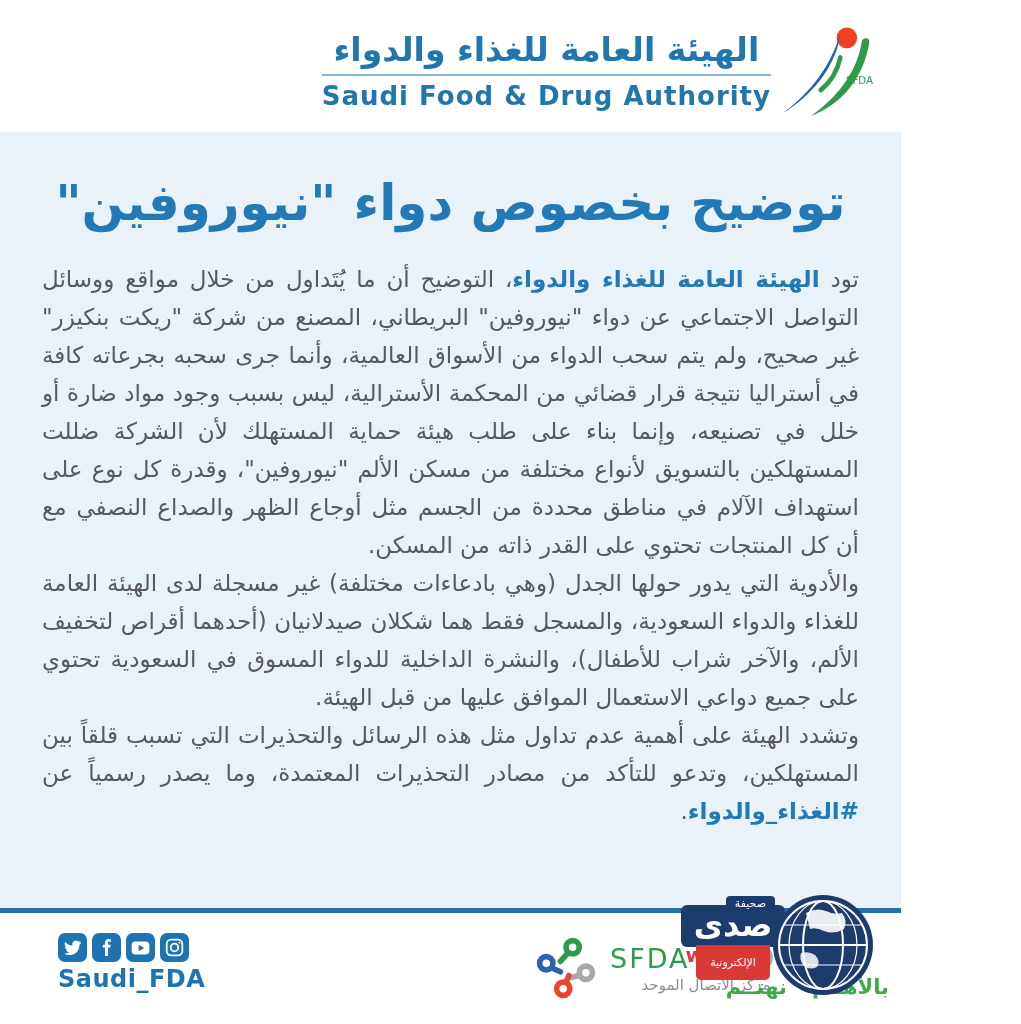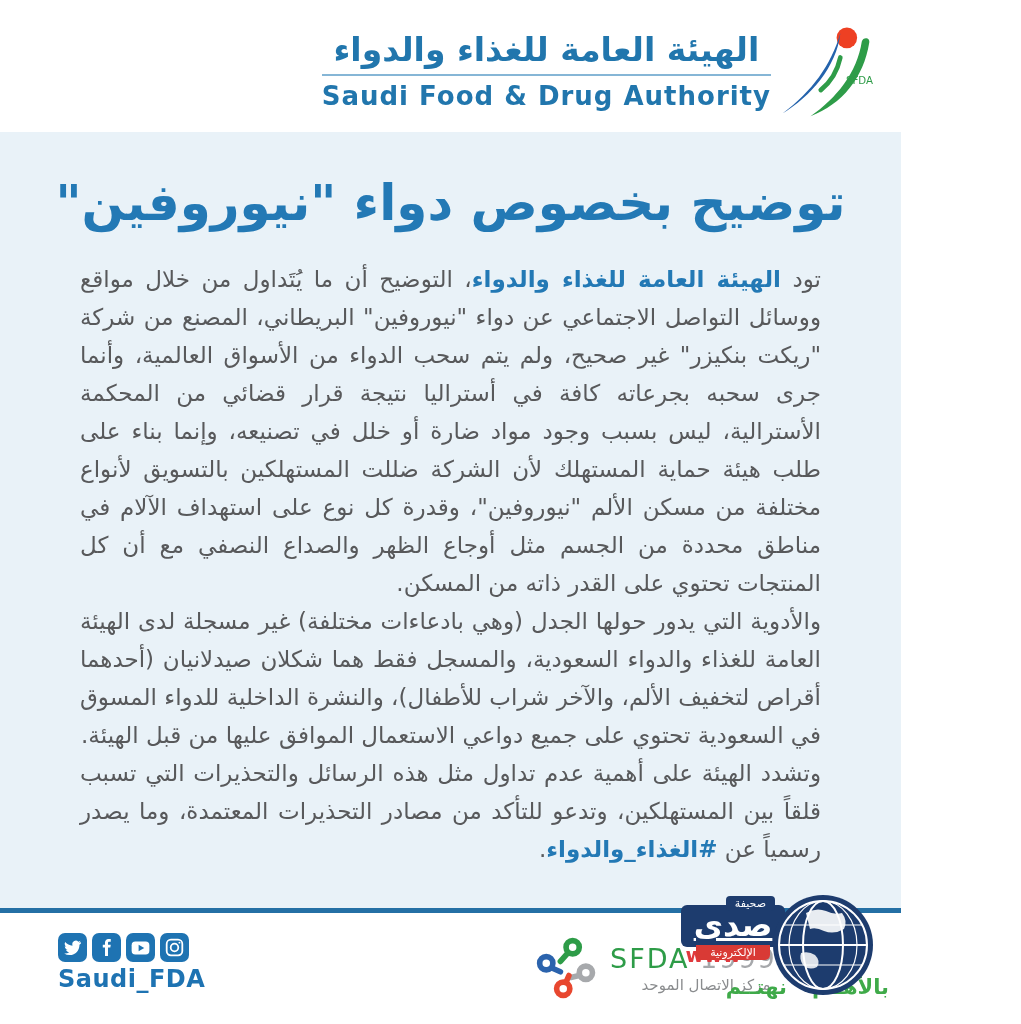--- a/index.html
+++ b/index.html
@@ -24,21 +24,21 @@
   
   .panel {
     position:absolute; top:132px; left:0; width:100%; height:781px;
     background:#e9f2f8; border-bottom:5px solid #2470a5;
   }
   .title {
     direction:rtl; text-align:center; color:#2379b5;
     font-size:50px; font-weight:bold; margin:42px 30px 28px;
   }
   .body-text {
-    direction:rtl; text-align:justify; padding:0 80px;
+    direction:rtl; text-align:justify; padding:0 42px;
     color:#58595b; font-size:23px; line-height:38px;
   }
   .body-text p { margin:0; }
   .hl { color:#2379b5; font-weight:bold; }
 
   
   .footer { position:absolute; top:913px; left:0; width:100%; height:111px; background:#fff; }
 
   .social { position:absolute; left:58px; top:20px; }
   .social-icons { display:flex; gap:5px; }
@@ -57,25 +57,25 @@
 
   .watermark { position:absolute; right:0; top:-16px; width:250px; height:126px; }
   .www-frag { position:absolute; right:160px; top:46px; color:#e0393d; font-weight:bold; font-size:20px; z-index:1; }
   .sada-badge { position:absolute; right:116px; top:8px; width:104px; z-index:2; }
   .badge-tab {
     position:absolute; top:-9px; right:10px; background:#1d3c6e; color:#fff;
     font-size:11px; padding:1px 9px; border-radius:4px; direction:rtl; z-index:3;
   }
   .badge-main {
     background:#1d3c6e; border-radius:6px; color:#fff; direction:rtl;
-    font-size:32px; font-weight:bold; text-align:center; height:42px; line-height:40px;text-decoration:underline;
+    font-size:32px; font-weight:bold; text-align:center; height:42px; line-height:40px;
   }
   .badge-strip {
     background:#d93a35; color:#fff; font-size:11px; text-align:center;
-    width:72%; margin:-2px auto 0; border-radius:0 0 5px 5px; padding:1px 0; direction:rtl;
+    width:72%; margin:-2px auto 0; border-radius:0 0 5px 5px; padding:11px 0; direction:rtl;
     position:relative; z-index:2;
   }
   .globe { position:absolute; right:26px; top:-4px; z-index:4; }
   .slogan {
     position:absolute; right:12px; top:78px; z-index:2; direction:rtl;
     color:#3faa49; font-size:21px; font-weight:bold; white-space:nowrap; word-spacing:18px;
   }
 </style>
 </head>
 <body>

